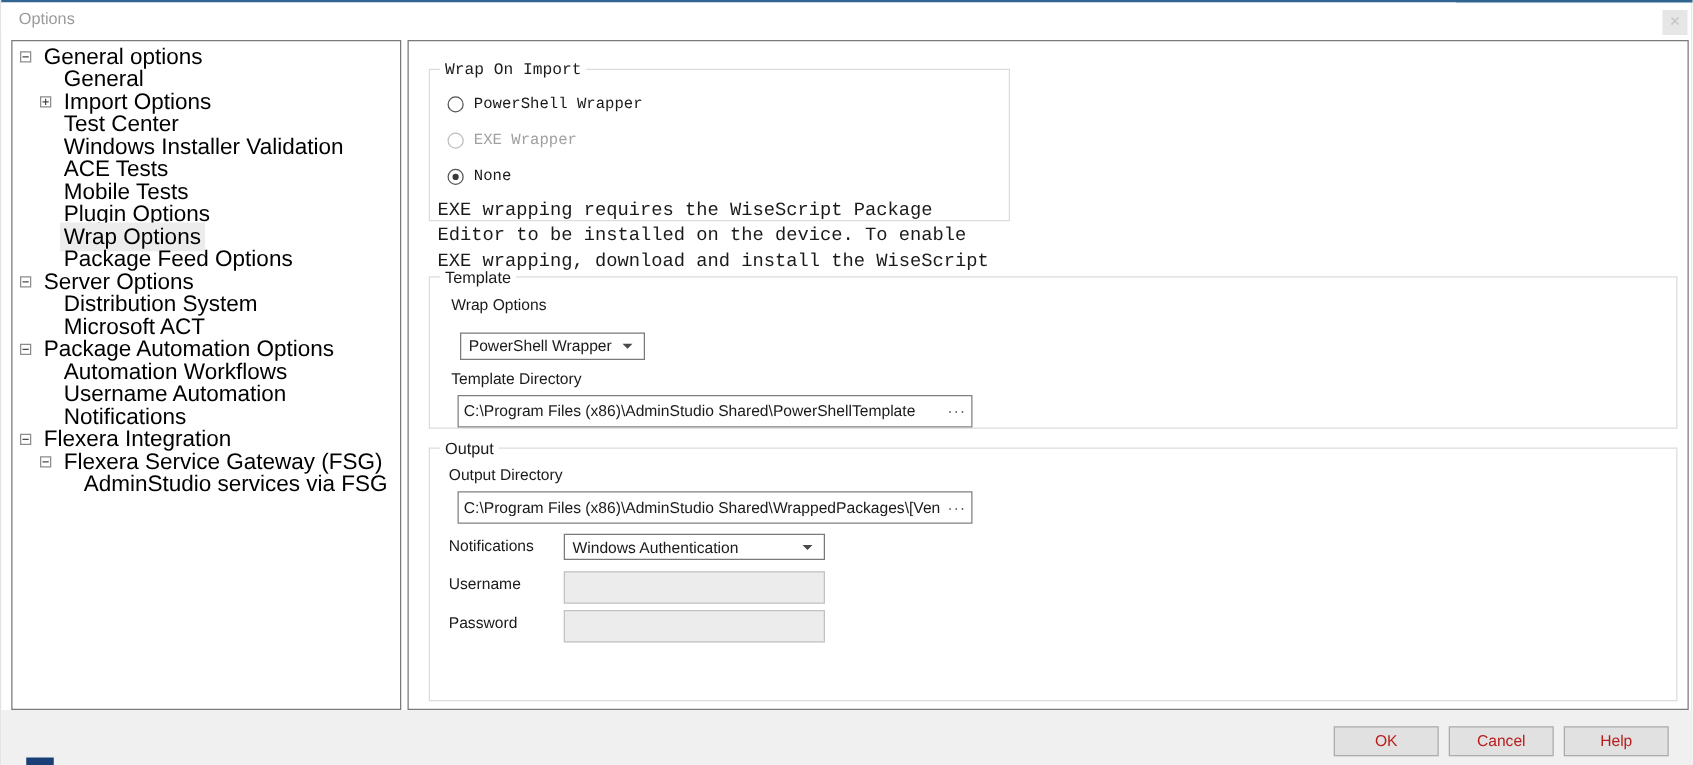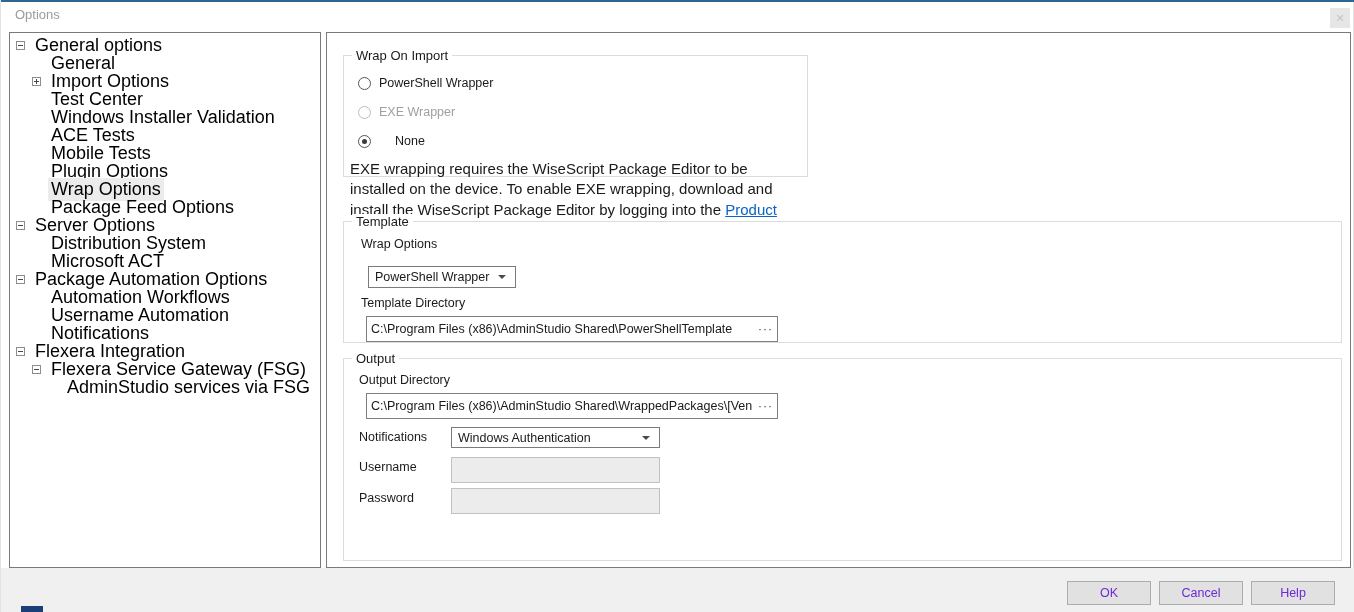--- a/index.html
+++ b/index.html
@@ -31,21 +31,21 @@
   .tree-label { padding:1px 3px; }
   .tree-label.selected { background:#ececec; }
 
   
   .main-panel { position:absolute; left:325px; top:32px; width:1025px; height:536px;
                 border:1px solid #7a7a7a; background:#fff; }
 
   .groupbox { position:absolute; border:1px solid #dcdcdc; background:#fff; }
   .groupbox-title { position:absolute; left:8px; top:-8px; background:#fff; padding:0 4px;
                     font-size:13px; color:#1a1a1a; line-height:15px; }
-  .gb-wrap   { left:16px; top:22px;  width:465px; height:122px; }
+  .gb-wrap   { left:16px; top:22px;  width:465px; height:122px;font-family:Liberation Mono, monospace; }
   .gb-templ  { left:16px; top:188px; width:999px; height:122px; }
   .gb-output { left:16px; top:325px; width:999px; height:203px;text-align:right; }
 
   
   .radio-row { position:absolute; left:14px; height:20px; display:flex; align-items:center; font-size:12.5px; color:#1a1a1a; }
   .radio-circle { width:13px; height:13px; border:1px solid #555; border-radius:50%; margin-right:8px;
                   position:relative; background:#fff; flex:0 0 13px; }
   .radio-circle.checked::after { content:""; position:absolute; left:3px; top:3px; width:5px; height:5px;
                                  border-radius:50%; background:#3a3a3a; }
   .radio-row.disabled { color:#a0a0a0; }
@@ -66,21 +66,21 @@
   .textfield { position:absolute; border:1px solid #808080; background:#fff; font-size:12.5px;
                color:#1a1a1a; display:flex; align-items:center; padding:12px 4px; white-space:nowrap; overflow:hidden; }
   .textfield .value { flex:1 1 auto; overflow:hidden; white-space:nowrap; }
   .browse-dots { flex:0 0 auto; color:#3c3c3c; font-size:12px; letter-spacing:1px; padding-left:6px; cursor:pointer; }
 
   .textfield.disabled { background:#ececec; border-color:#c2c2c2; }
 
   
   .footer { position:absolute; left:0; top:568px; width:1354px; height:44px; background:#f0f0f0; }
   .btn { position:absolute; top:13px; width:84px; height:24px; background:#e1e1e1; border:1px solid #acacac;
-         font-size:12.5px; color:#6d28d9; text-align:center; line-height:22px; cursor:pointer; }
+         font-size:12.5px; color:#b91c1c; text-align:center; line-height:22px; cursor:pointer; }
   .btn-ok { left:1066px; } .btn-cancel { left:1158px; } .btn-help { left:1250px; }
   .taskbar-peek { position:absolute; left:20px; top:606px; width:22px; height:6px; background:#1a3f77; }
 </style>
 </head>
 <body>
 
 <div class="window">
   <div class="accent-line"></div>
 
   <div class="titlebar">
@@ -177,21 +177,21 @@
       <span class="groupbox-title">Wrap On Import</span>
       <div id="radio-host">
           <div class="radio-row" style="top: 17px;">
             <span class="radio-circle"></span>
             <span>PowerShell Wrapper</span>
           </div>
           <div class="radio-row disabled" style="top: 46px;">
             <span class="radio-circle"></span>
             <span>EXE Wrapper</span>
           </div>
-          <div class="radio-row" style="top: 75px; gap: 16px;">
+          <div class="radio-row" style="top: 75px;">
             <span class="radio-circle checked"></span>
             <span>None</span>
           </div>
         </div>
       <div class="note">
         <span>EXE wrapping requires the WiseScript Package Editor to be installed on the device. To enable EXE wrapping, download and install the WiseScript Package Editor by logging into the </span><span class="link">Product and License Center</span><span>.</span>
       </div>
     </div>
 
     <div class="groupbox gb-templ">

